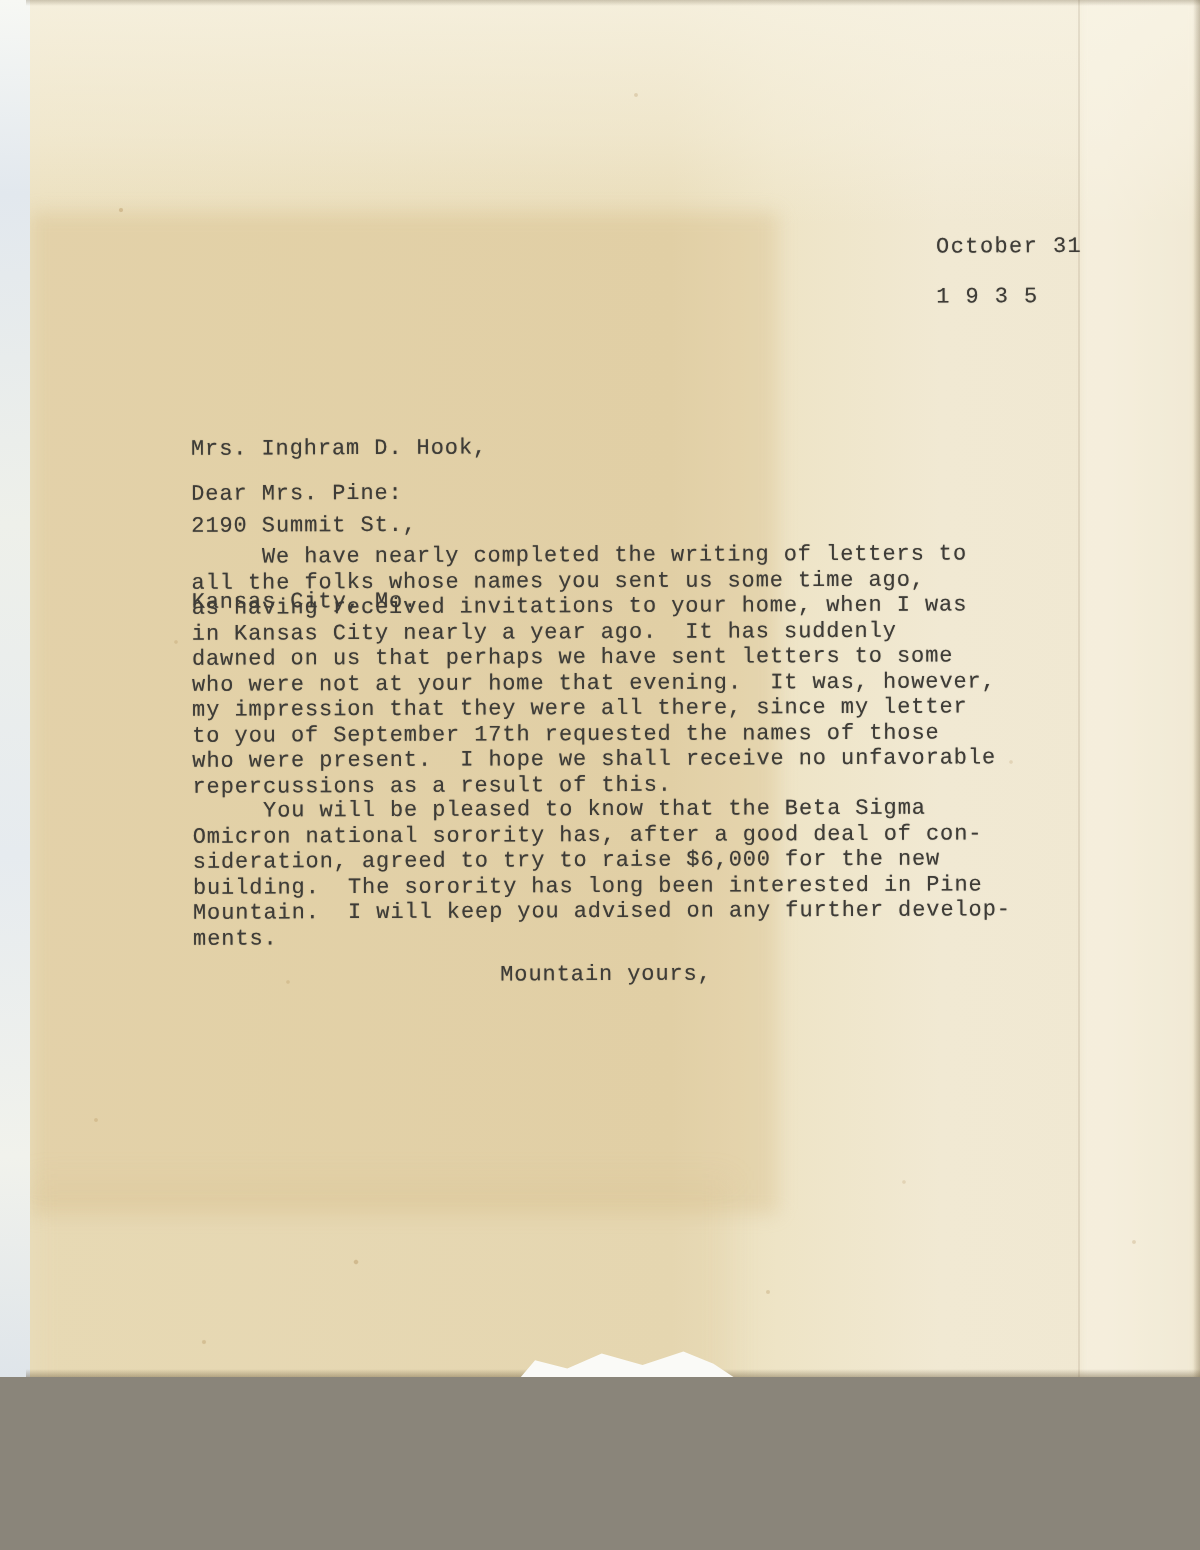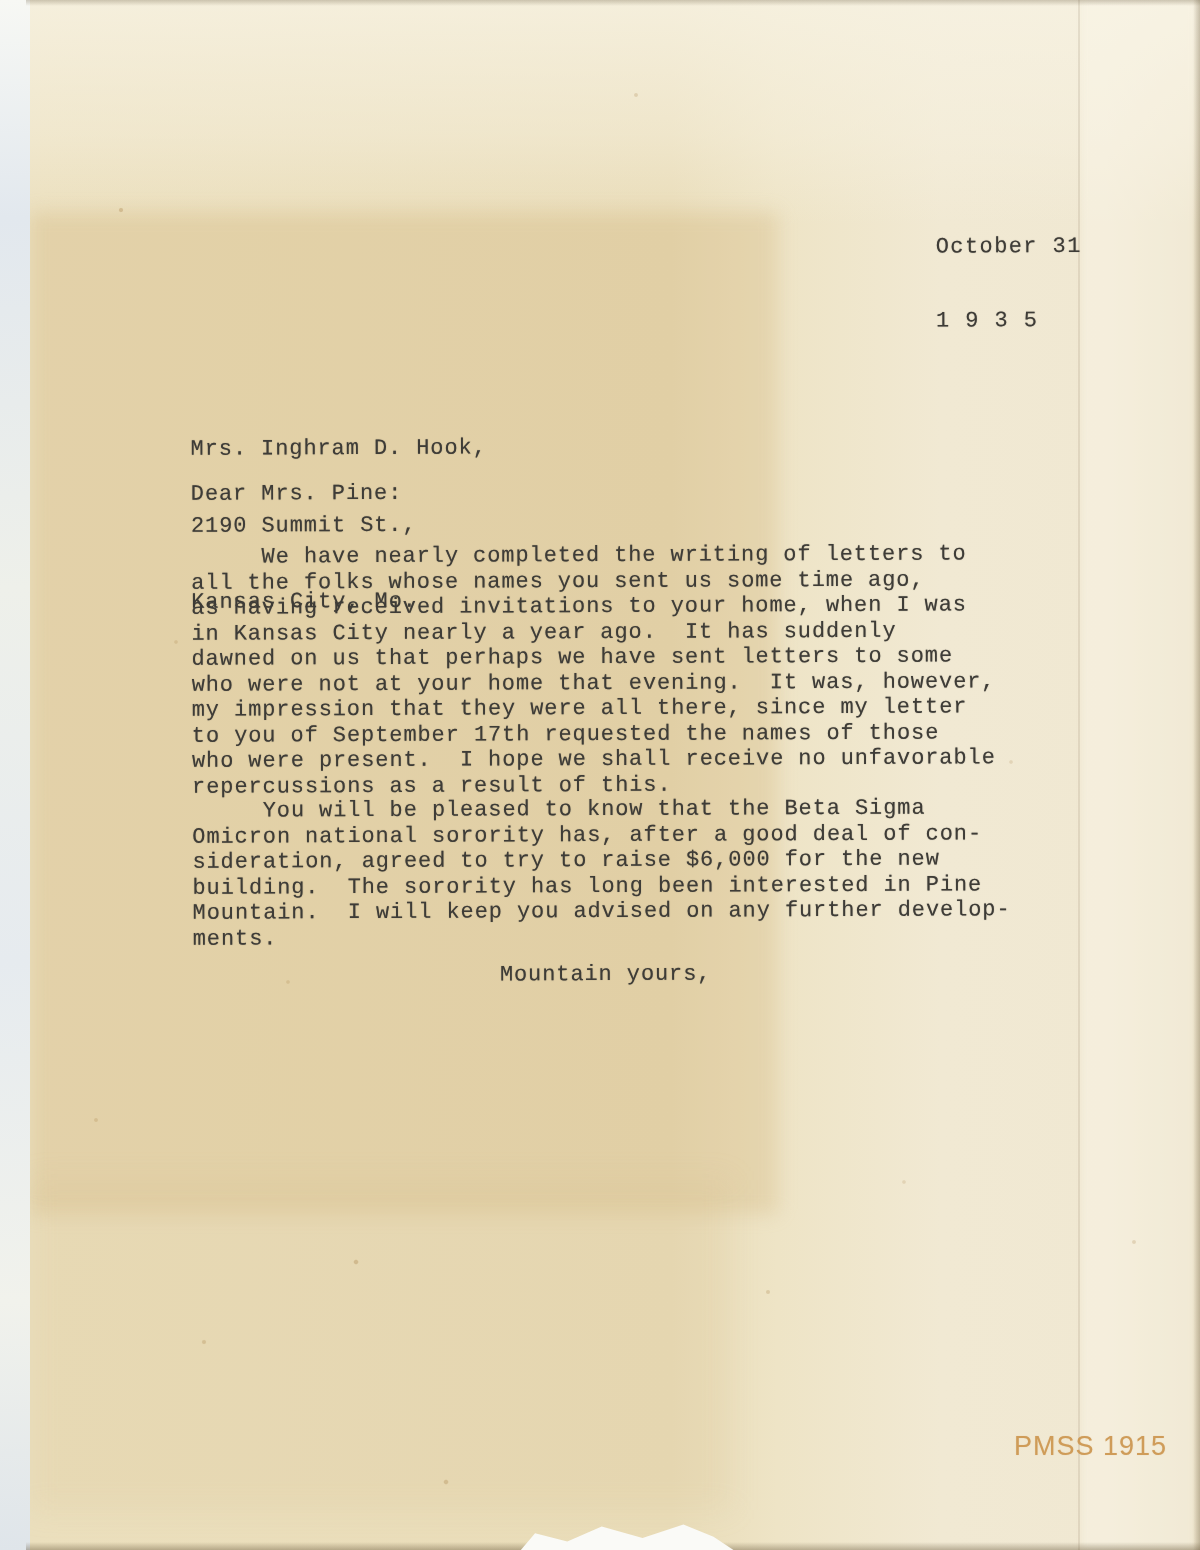--- a/index.html
+++ b/index.html
@@ -3,21 +3,21 @@
 <meta charset="utf-8">
 <style>
   html, body {
     margin: 0;
     padding: 0;
     background: #8a857a;
   }
   .scan {
     position: relative;
     width: 1200px;
-    height: 1550px;
+    height: 1377px;
     overflow: hidden;
     background: #ece2c6;
     font-family: "Liberation Mono", "DejaVu Sans Mono", monospace;
   }
   
   .edge-left {
     position: absolute;
     left: 0; top: 0;
     width: 30px; height: 100%;
     background: linear-gradient(180deg, #f7f8f4 0%, #e2e8ee 14%, #eef0ea 38%, #e6ebef 62%, #f1f2ec 84%, #dfe5ea 100%);
@@ -150,21 +150,21 @@
   <div class="speckles"></div>
   <div class="edge-left"></div>
   <div class="edge-top"></div>
   <div class="edge-bottom"></div>
   <div class="edge-right"></div>
   <div class="torn"></div>
 
   <div class="text-layer">
 
     <div class="typewriter date-line" style="left:938px; top:236px;">October 31</div>
-    <div class="typewriter date-line" style="left:938px; top:286px;margin-top:24px;">1 9 3 5</div>
+    <div class="typewriter date-line" style="left:938px; top:286px;">1 9 3 5</div>
 
     <div class="typewriter" style="left:192px; top:384px;">
       <div>Mrs. Inghram D. Hook,</div>
       <div>2190 Summit St.,</div>
       <div>Kansas City, Mo.</div>
     </div>
 
     <div class="typewriter" style="left:192px; top:480px;">Dear Mrs. Pine:</div>
 
     <div class="typewriter" style="left:192px; top:543px; width:840px;">     We have nearly completed the writing of letters to

